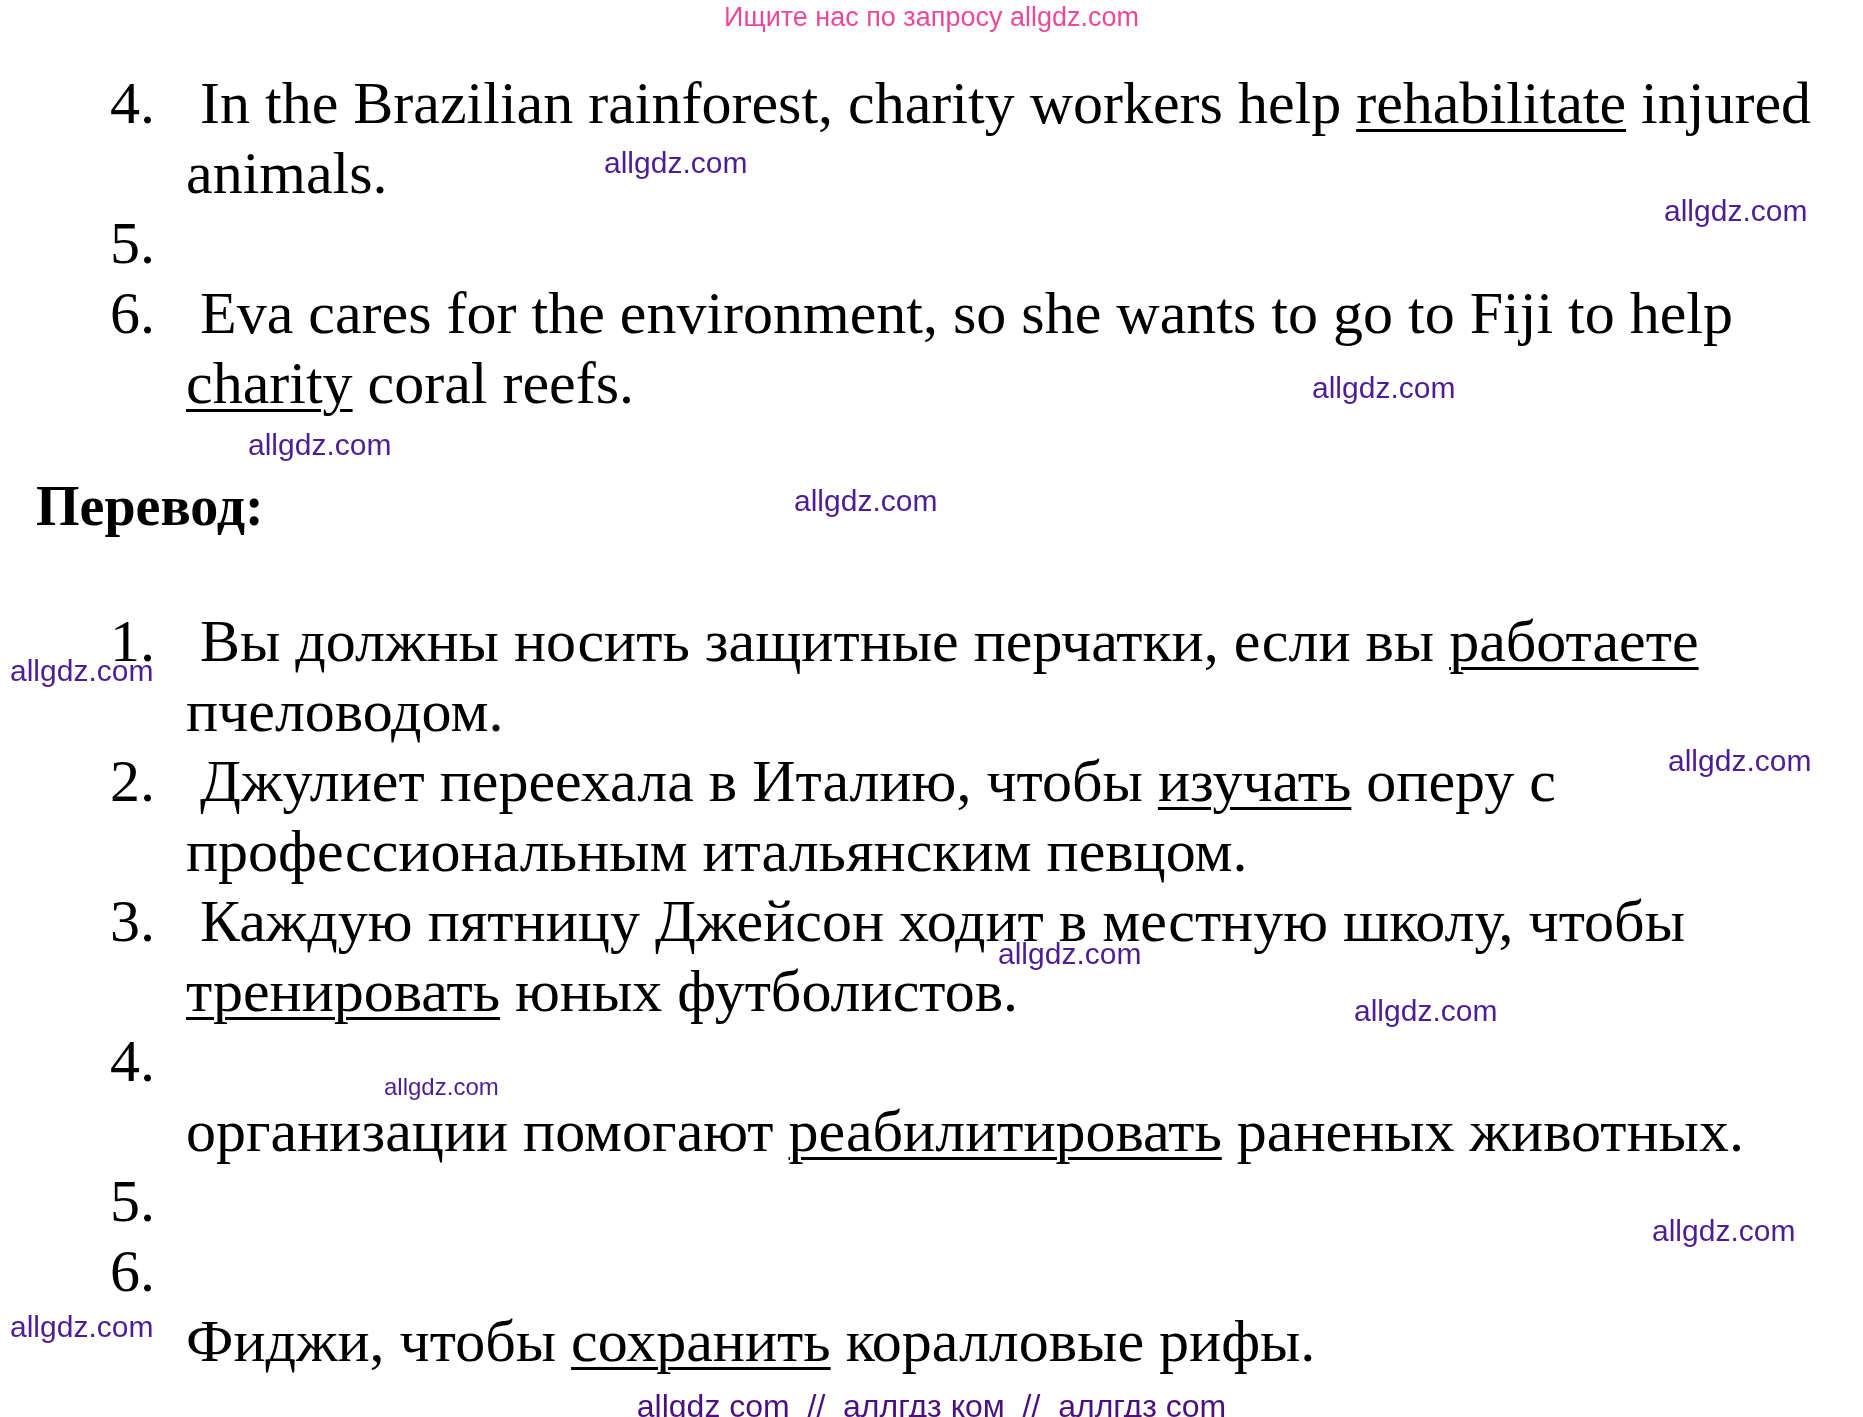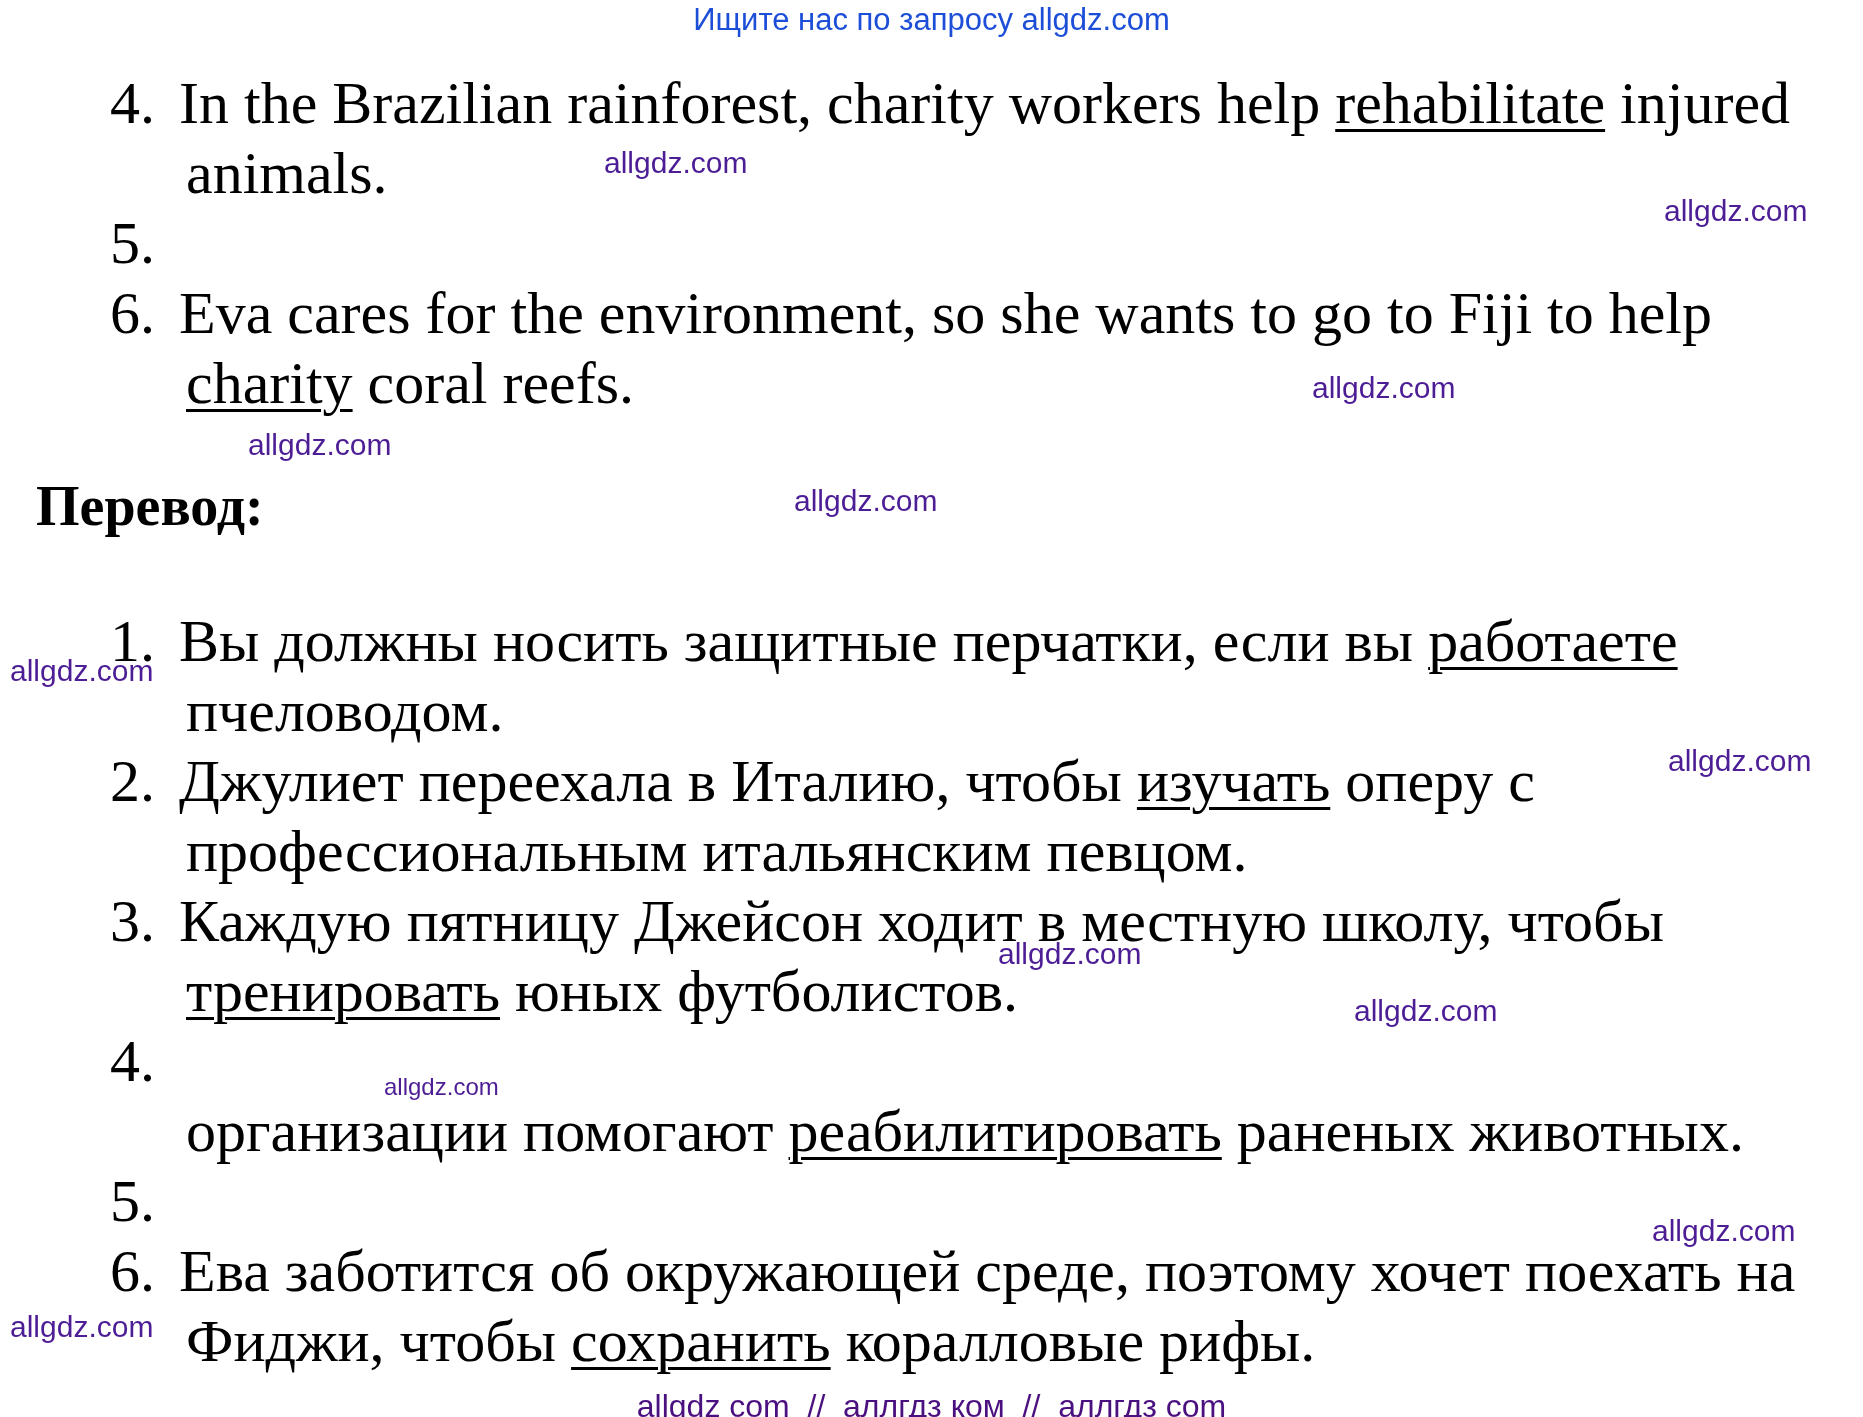--- a/index.html
+++ b/index.html
@@ -1,22 +1,22 @@
 <!DOCTYPE html>
 <html><head>
 <meta charset="utf-8">
 <style>
   html, body { margin:0; padding:0; background:#ffffff; }
   body { width:1863px; height:1417px; position:relative; overflow:hidden; }
   .hdr { position:absolute; top:2px; left:0; width:1863px; text-align:center;
-         font-family:"Liberation Sans", sans-serif; font-size:31px; color:#1d4ed8; }
+         font-family:"Liberation Sans", sans-serif; font-size:27px; color:#ec4899; }
   .line { position:absolute; font-family:"Liberation Serif", serif; font-size:60px;
           color:#000; white-space:nowrap; line-height:60px; }
   .num { position:absolute; left:110px; }
-  .txt { position:absolute; left:179px; }
+  .txt { position:absolute; left:200px; }
   .u { text-decoration:underline; text-decoration-thickness:3px; text-underline-offset:6px; }
   .title { position:absolute; left:36px; font-family:"Liberation Serif", serif; font-weight:bold;
            font-size:56px; line-height:56px; color:#000; white-space:nowrap;text-align:right; }
   .wm { position:absolute; font-family:"Liberation Sans", sans-serif; font-size:30px;
         color:#4c1d95; white-space:nowrap; line-height:30px; }
   .wm.sm { font-size:24px; line-height:24px; }
   .ftr { position:absolute; top:1388px; left:0; width:1863px; text-align:center;
          font-family:"Liberation Sans", sans-serif; font-size:32px; color:#4b1080; white-space:pre; }
 </style>
 </head>
@@ -64,21 +64,20 @@
   <span class="num">4.</span>
 </div>
 <div class="line" style="top:1101px;left:186px"><span>организации помогают </span><span class="u">реабилитировать</span><span> раненых животных.</span></div>
 
 <div class="line" style="top:1171px;left:0;width:1863px;height:60px">
   <span class="num">5.</span>
 </div>
 
 <div class="line" style="top:1241px;left:0;width:1863px;height:60px">
   <span class="num">6.</span>
-  <span class="txt">Ева заботится об окружающей среде, поэтому хочет поехать на</span>
 </div>
 <div class="line" style="top:1311px;left:186px"><span>Фиджи, чтобы </span><span class="u">сохранить</span><span> коралловые рифы.</span></div>
 
 <div class="wm" style="top:148px;left:604px">allgdz.com</div>
 <div class="wm" style="top:196px;left:1664px">allgdz.com</div>
 <div class="wm" style="top:373px;left:1312px">allgdz.com</div>
 <div class="wm" style="top:430px;left:248px">allgdz.com</div>
 <div class="wm" style="top:486px;left:794px">allgdz.com</div>
 <div class="wm" style="top:656px;left:10px">allgdz.com</div>
 <div class="wm" style="top:746px;left:1668px">allgdz.com</div>

